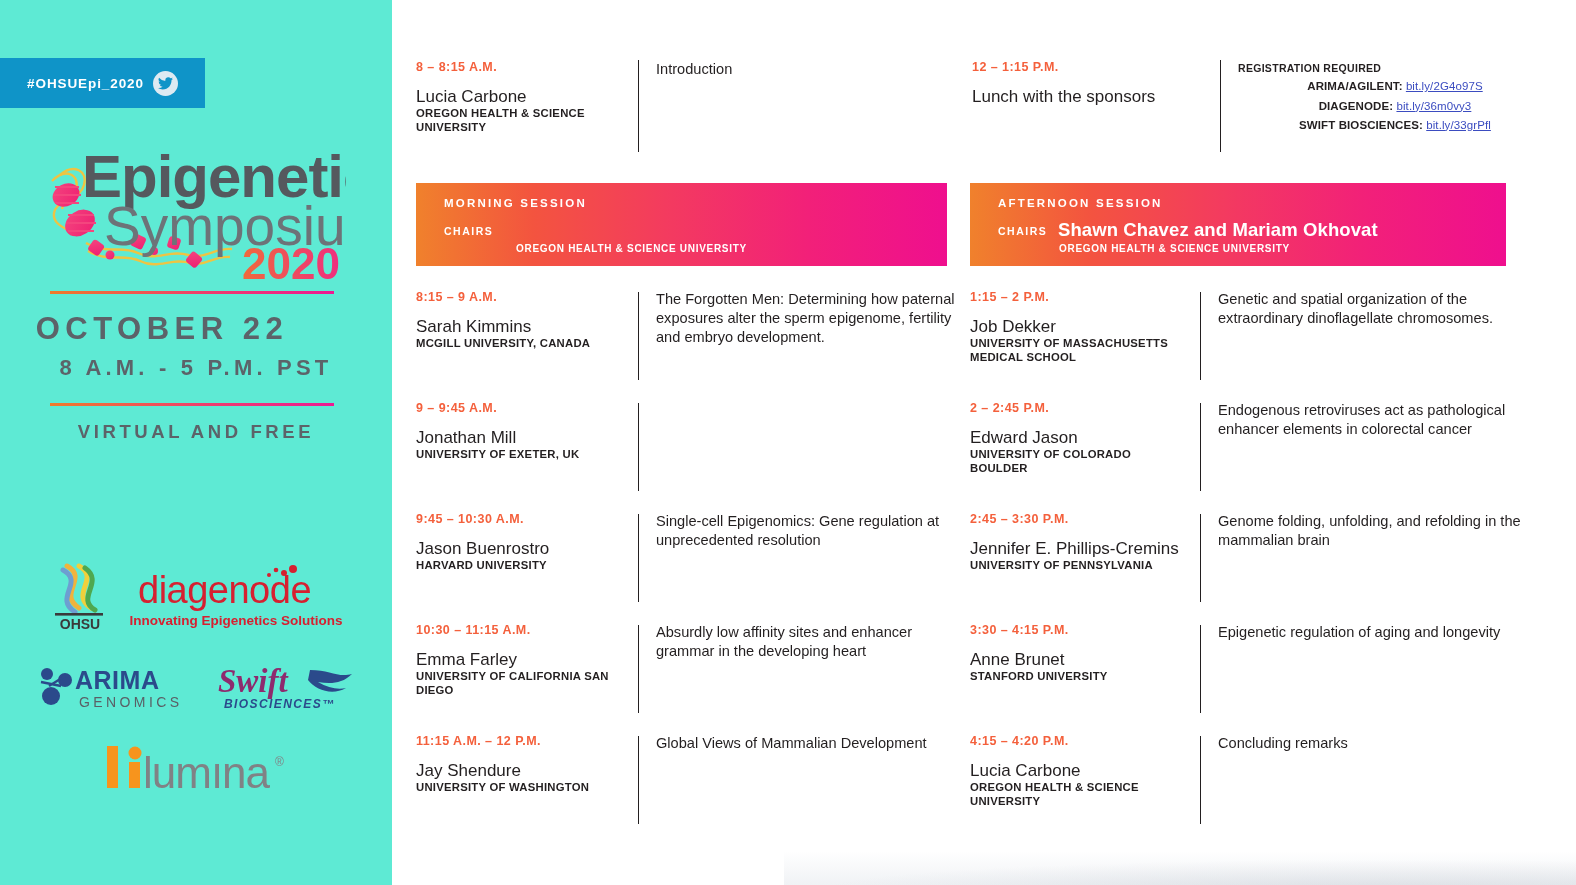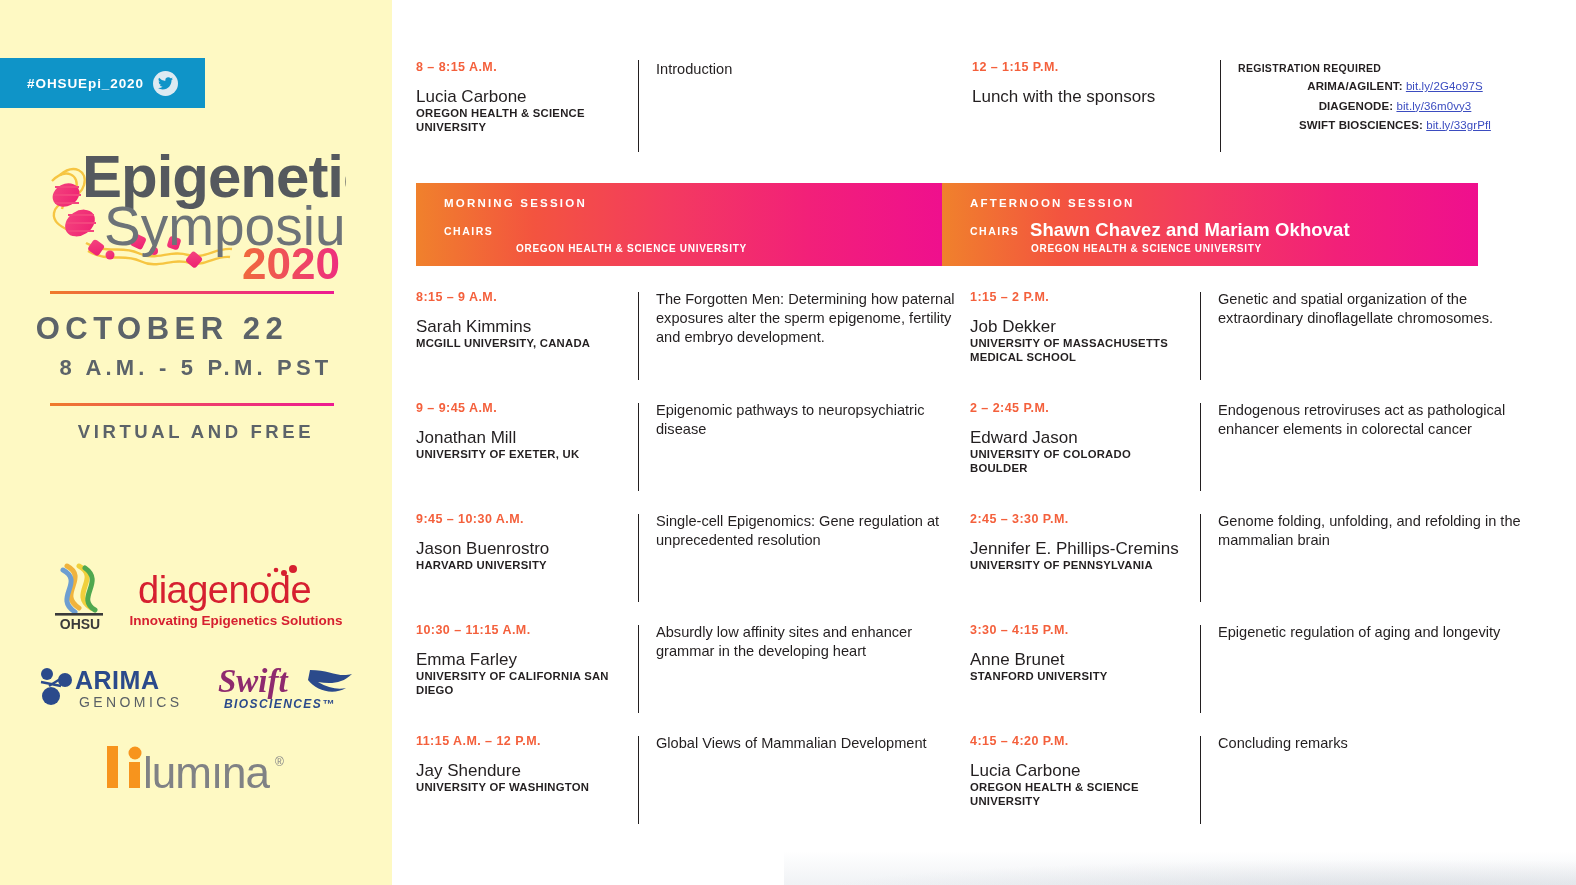--- a/index.html
+++ b/index.html
@@ -12,21 +12,21 @@
   #page {
     position: relative;
     width: 1576px; height: 885px;
     background: #ffffff;
   }
 
   
   #sidebar {
     position: absolute; left: 0; top: 0;
     width: 392px; height: 885px;
-    background: #fef9c3;
+    background: #5eead4;
   }
   #hashtag-badge {
     position: absolute; left: 0; top: 58px;
     width: 205px; height: 50px;
     background: #0f94c8;
     display: flex; align-items: center; justify-content: center;
     gap: 9px;
   }
   #hashtag-text {
     color: #ffffff;
@@ -146,21 +146,21 @@
   #registration a { color: #3b4cc0; text-decoration: underline; font-weight: normal; }
 
   
   .banner {
     position: absolute; top: 183px;
     height: 83px;
     background: linear-gradient(90deg, #f0812c 0%, #f3543f 22%, #f33a60 48%, #f22079 74%, #ef0f8e 100%);
     color: #ffffff;
   }
   #banner-morning   { left: 24px;  width: 531px; }
-  #banner-afternoon { left: 550px; width: 536px; }
+  #banner-afternoon { left: 578px; width: 536px; }
   .banner-kicker {
     position: absolute; left: 28px; top: 14px;
     font-size: 11.5px; font-weight: bold; letter-spacing: 2.2px;
   }
   .banner-chairs-label {
     position: absolute; left: 28px; top: 42px;
     font-size: 10.5px; font-weight: bold; letter-spacing: 1.5px;
   }
   .banner-chairs-names {
     position: absolute; top: 36px;
@@ -391,23 +391,20 @@
           <div class="slot-title">The Forgotten Men: Determining how paternal exposures alter the sperm epigenome, fertility and embryo development.</div>
         </div>
       </div>
       <div class="slot">
         <div class="slot-left">
           <div class="slot-time">9 – 9:45 A.M.</div>
           <div class="slot-speaker">Jonathan Mill</div>
           <div class="slot-affil">UNIVERSITY OF EXETER, UK</div>
         </div>
         <div class="slot-divider"></div>
-        <div class="slot-right">
-          <div class="slot-title">Epigenomic pathways to neuropsychiatric disease</div>
-        </div>
       </div>
       <div class="slot">
         <div class="slot-left">
           <div class="slot-time">9:45 – 10:30 A.M.</div>
           <div class="slot-speaker">Jason Buenrostro</div>
           <div class="slot-affil">HARVARD UNIVERSITY</div>
         </div>
         <div class="slot-divider"></div>
         <div class="slot-right">
           <div class="slot-title">Single-cell Epigenomics: Gene regulation at unprecedented resolution</div>

